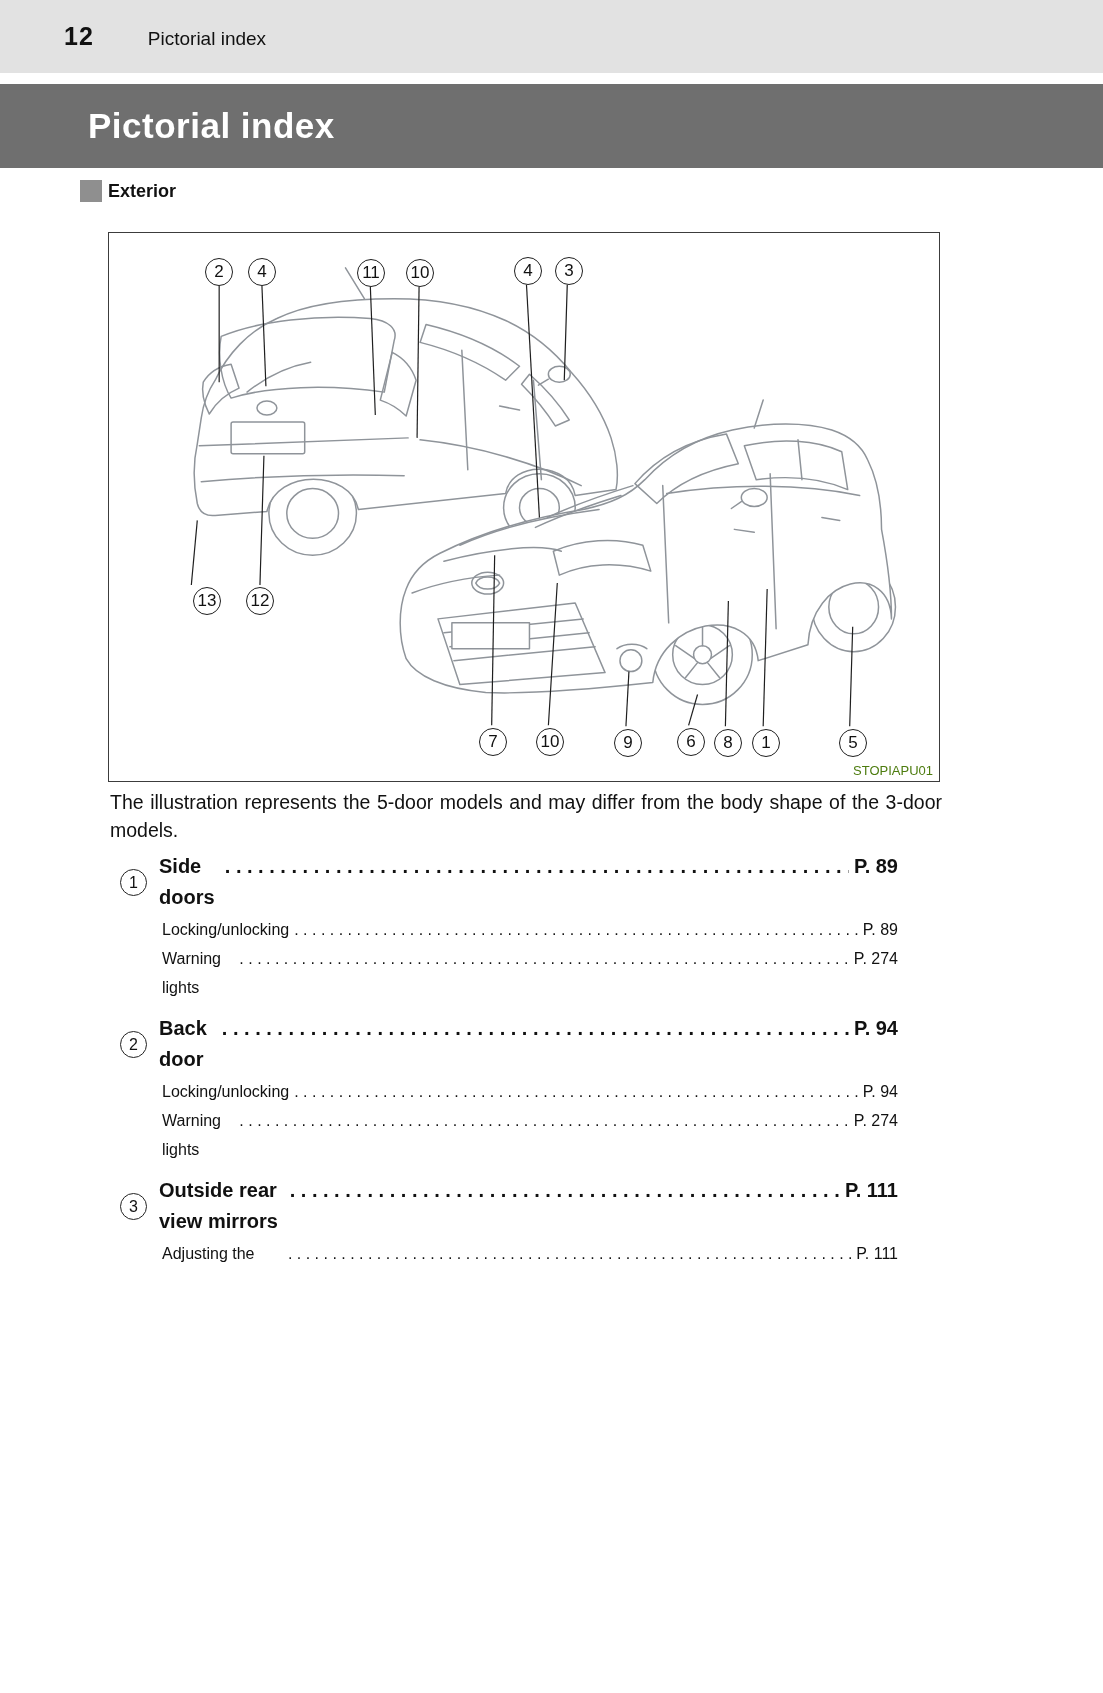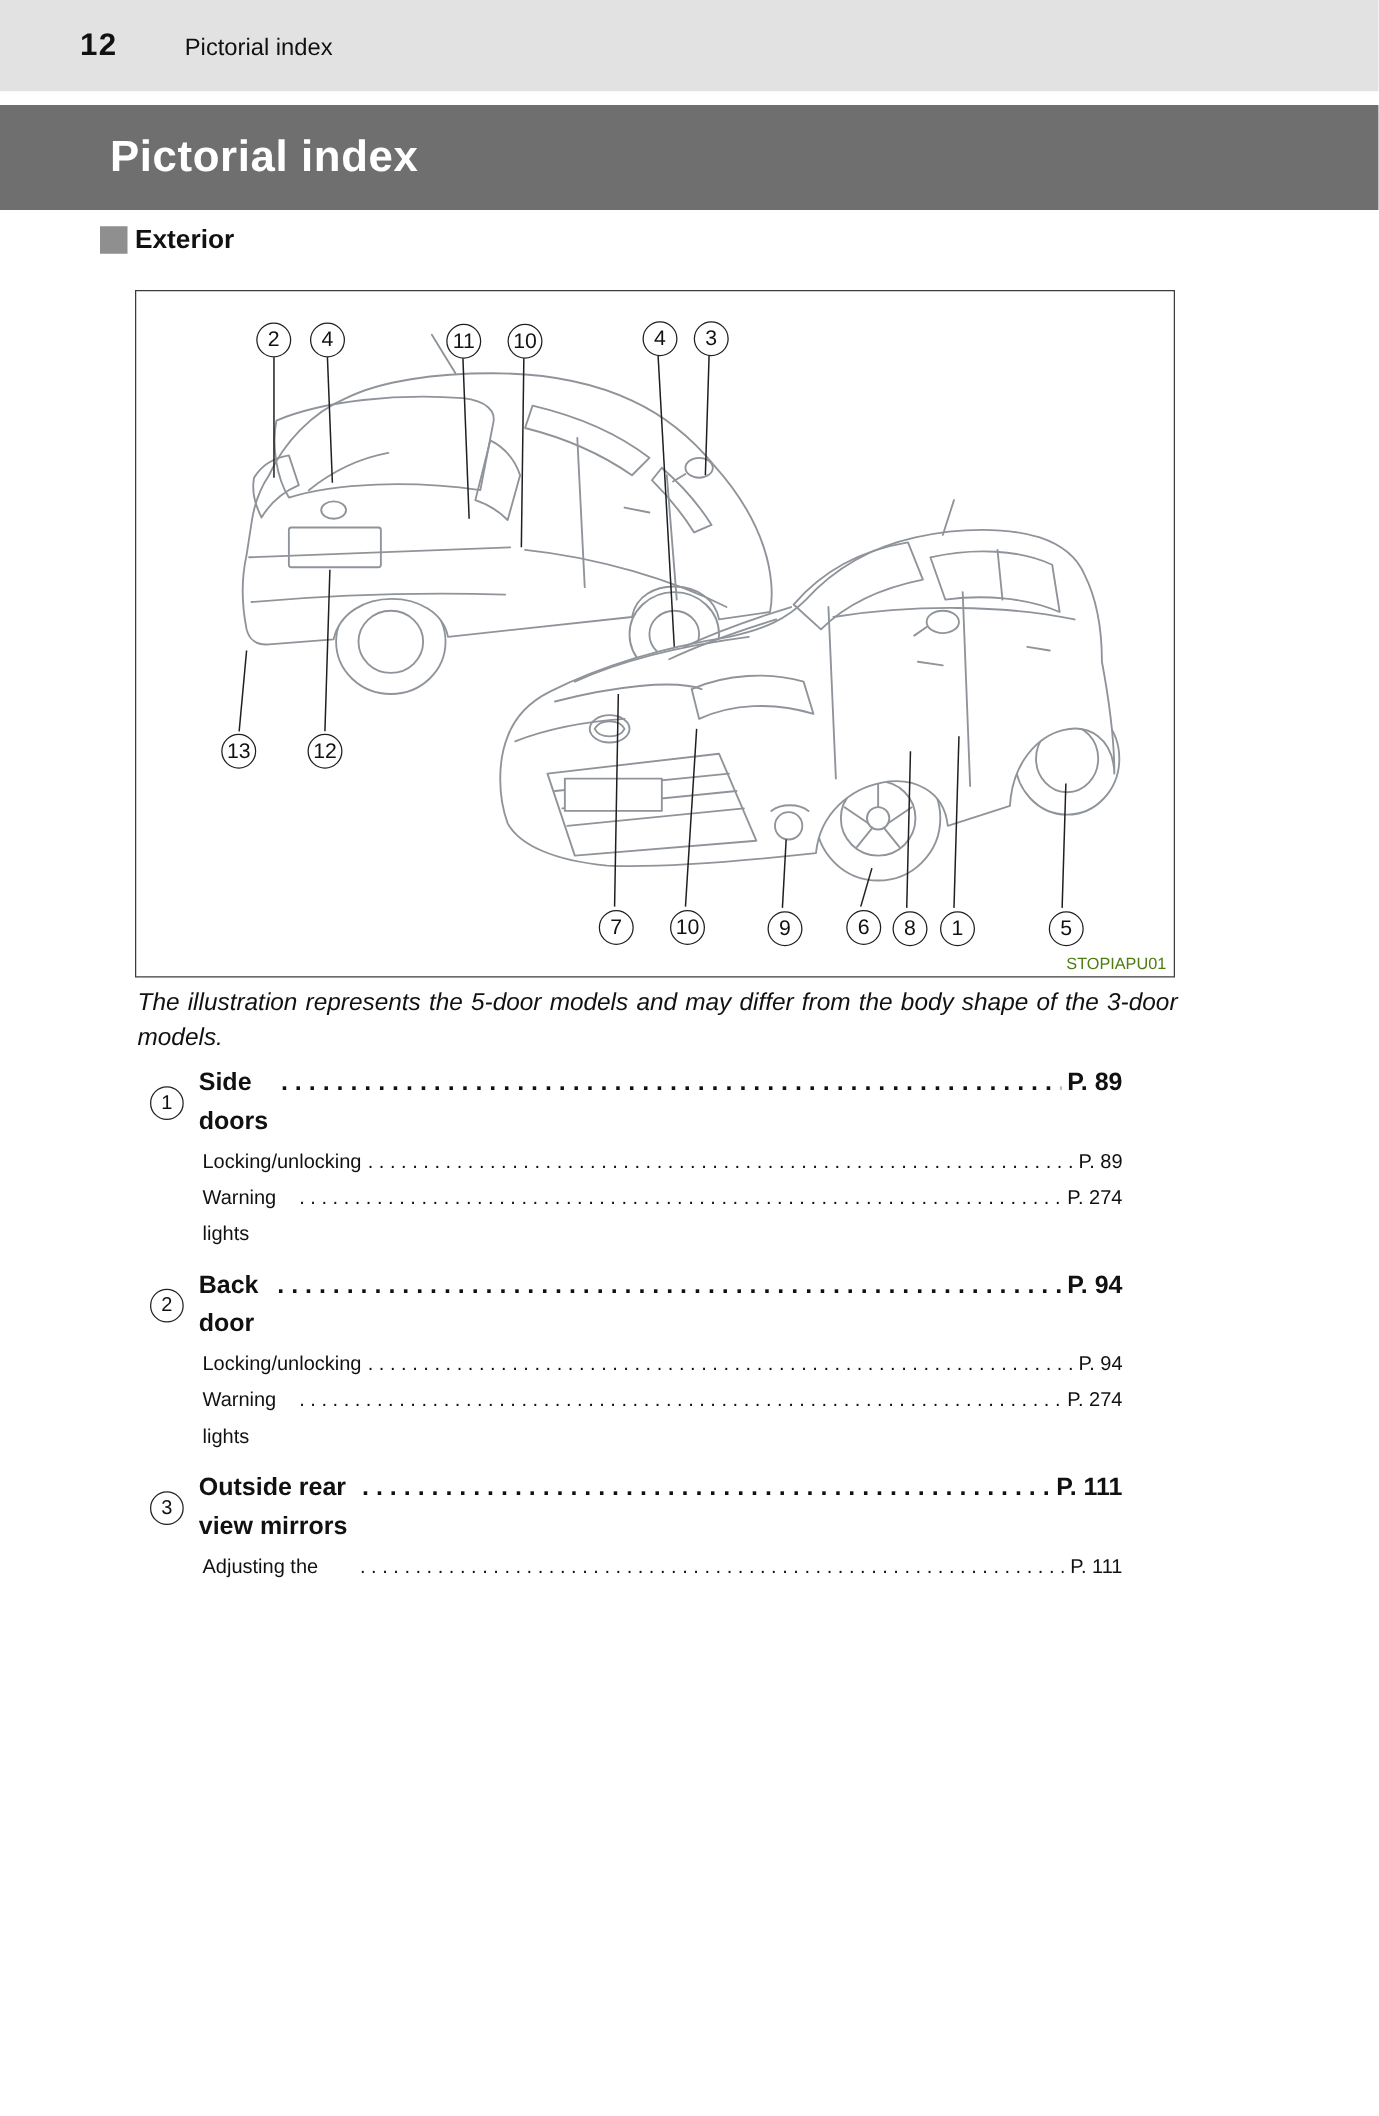--- a/index.html
+++ b/index.html
@@ -50,21 +50,21 @@
     position: absolute;
     left: 80px; top: 180px;
     display: flex;
     align-items: center;
   }
   .section-marker {
     width: 22px; height: 22px;
     background: #8f8f8f;
     margin-right: 6px;
   }
-  .section-title { font-size: 21px; font-weight: bold; }
+  .section-title { font-size: 18px; font-weight: bold; }
 
   
   .figure {
     position: absolute;
     left: 108px; top: 232px;
     width: 832px; height: 550px;
     border: 1.5px solid #3c3c3c;
     background: #ffffff;
   }
   .figure svg { position: absolute; left: 0; top: 0; }
@@ -89,21 +89,20 @@
   }
 
   
   .note {
     position: absolute;
     left: 110px; top: 789px;
     width: 832px;
     font-size: 19.5px;
     line-height: 1.42;
     text-align: justify;
-    font-style: italic;
   }
 
   
   .index-list {
     position: absolute;
     left: 120px; top: 851px;
     width: 778px;
   }
   .index-entry { margin-bottom: 11px; }
   .entry-main {
@@ -255,21 +254,21 @@
         <line x1="744" y1="496" x2="747" y2="396"></line>
       </g>
     </svg>
 
     <span class="callout" style="left:96px;top:25px">2</span>
     <span class="callout" style="left:139px;top:25px">4</span>
     <span class="callout" style="left:248px;top:26px">11</span>
     <span class="callout" style="left:297px;top:26px">10</span>
     <span class="callout" style="left:405px;top:24px">4</span>
     <span class="callout" style="left:446px;top:24px">3</span>
-    <span class="callout" style="left:68px;top:354px">13</span>
+    <span class="callout" style="left:84px;top:354px">13</span>
     <span class="callout" style="left:137px;top:354px">12</span>
     <span class="callout" style="left:370px;top:495px">7</span>
     <span class="callout" style="left:427px;top:495px">10</span>
     <span class="callout" style="left:505px;top:496px">9</span>
     <span class="callout" style="left:568px;top:495px">6</span>
     <span class="callout" style="left:605px;top:496px">8</span>
     <span class="callout" style="left:643px;top:496px">1</span>
     <span class="callout" style="left:730px;top:496px">5</span>
 
     <span class="figure-code">STOPIAPU01</span>

